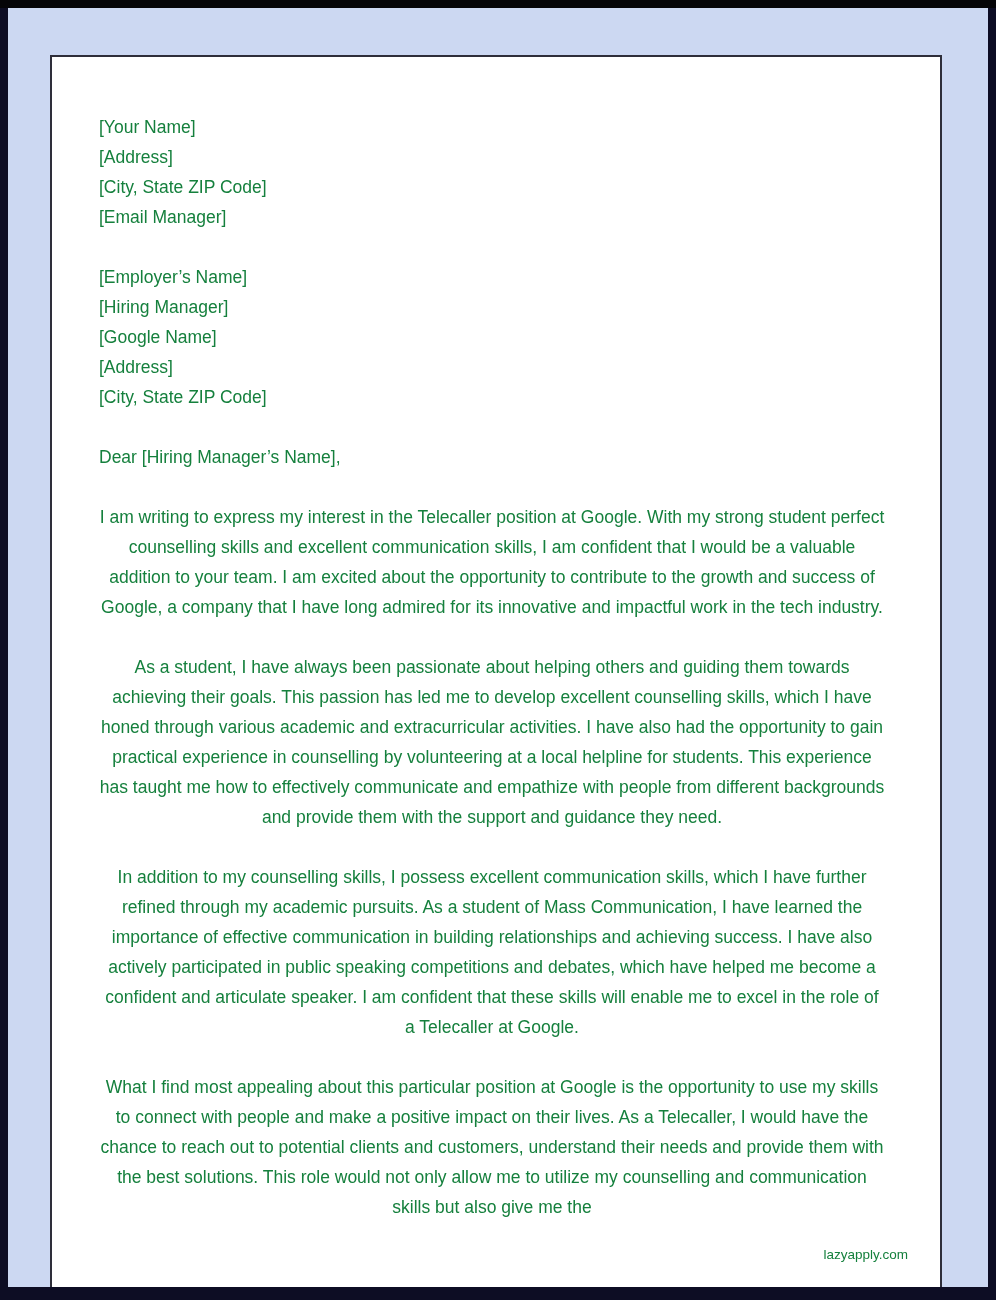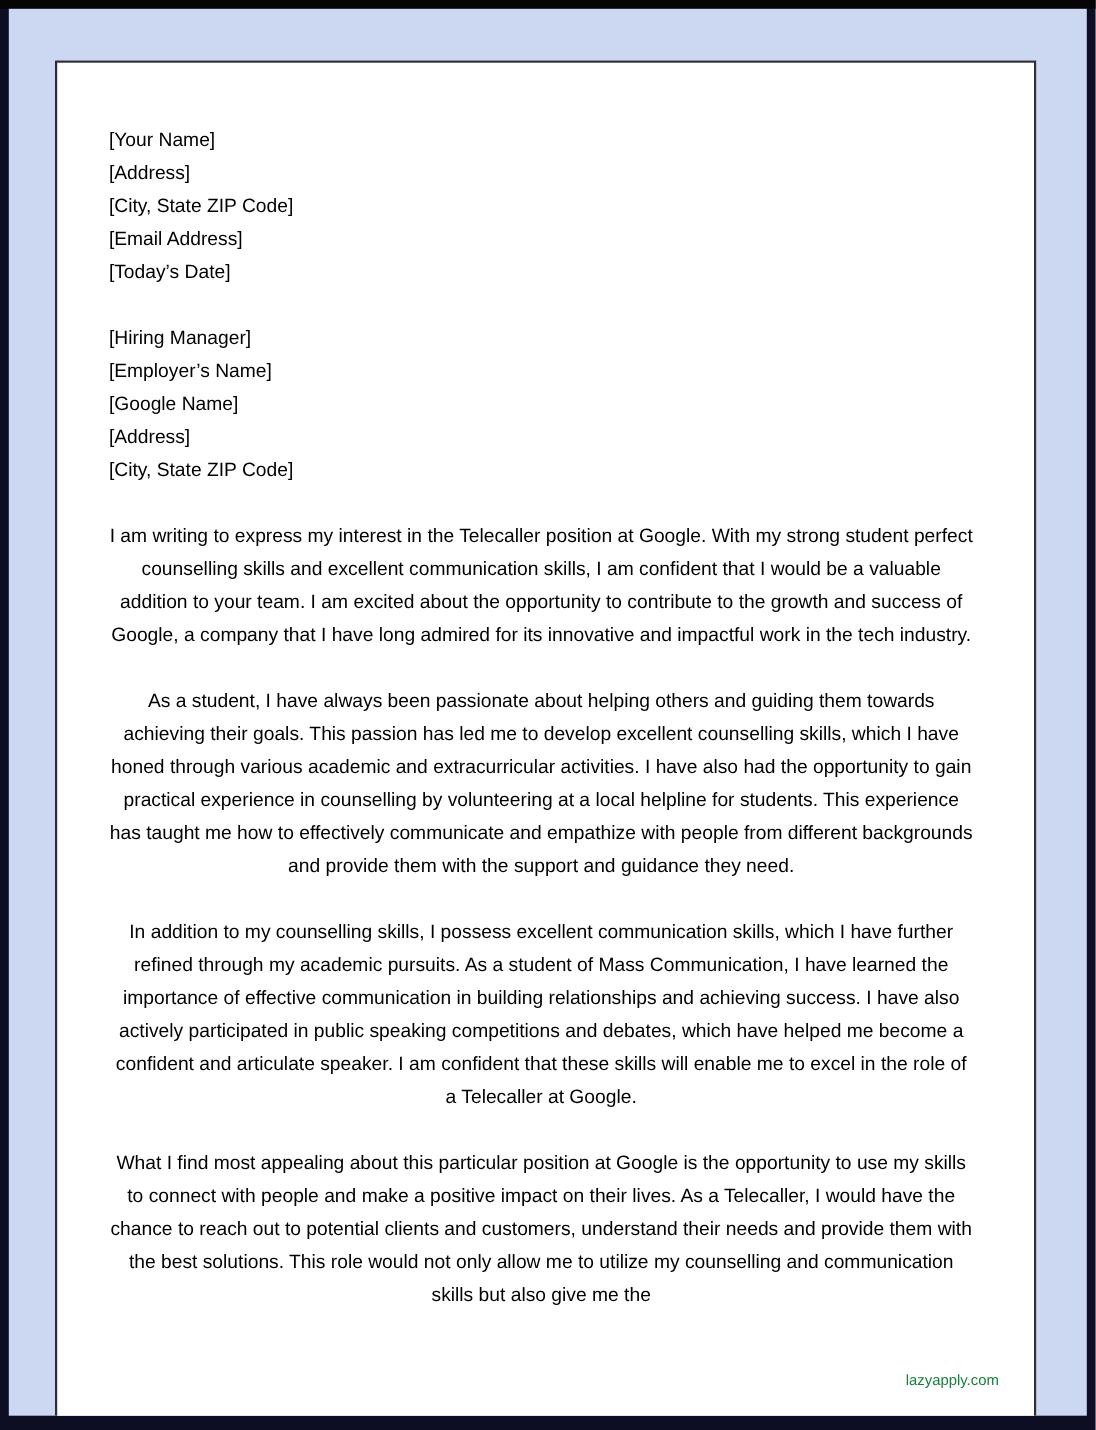--- a/index.html
+++ b/index.html
@@ -46,21 +46,21 @@
     top: 47px;
     left: 42px;
     width: 892px;
     height: 1600px;
     background: #ffffff;
     border: 2px solid #2e2e3a;
     box-sizing: border-box;
     padding: 55px 55px 0 47px;
   }
   .letter {
-    color: #000000;
+    color: #15803d;
     font-size: 17.5px;
     line-height: 30px;
   }
   .block {
     margin-bottom: 30px;
   }
   .block-line {
     white-space: pre;
   }
   .paragraph {
@@ -84,32 +84,32 @@
 <div class="canvas">
 
 
   <div class="page">
     <div class="letter">
 
       <div class="block">
         <div class="block-line">[Your Name]</div>
         <div class="block-line">[Address]</div>
         <div class="block-line">[City, State ZIP Code]</div>
-        <div class="block-line">[Email Address]</div>
-        <div class="block-line">[Today’s Date]</div>
+        <div class="block-line">[Email Manager]</div>
       </div>
 
       <div class="block">
+        <div class="block-line">[Employer’s Name]</div>
         <div class="block-line">[Hiring Manager]</div>
-        <div class="block-line">[Employer’s Name]</div>
         <div class="block-line">[Google Name]</div>
         <div class="block-line">[Address]</div>
         <div class="block-line">[City, State ZIP Code]</div>
       </div>
 
+      <div class="block">Dear [Hiring Manager’s Name],</div>
 
       <p class="paragraph">I am writing to express my interest in the Telecaller position at Google. With my strong student perfect counselling skills and excellent communication skills, I am confident that I would be a valuable addition to your team. I am excited about the opportunity to contribute to the growth and success of Google, a company that I have long admired for its innovative and impactful work in the tech industry.</p>
       <p class="paragraph">As a student, I have always been passionate about helping others and guiding them towards achieving their goals. This passion has led me to develop excellent counselling skills, which I have honed through various academic and extracurricular activities. I have also had the opportunity to gain practical experience in counselling by volunteering at a local helpline for students. This experience has taught me how to effectively communicate and empathize with people from different backgrounds and provide them with the support and guidance they need.</p>
       <p class="paragraph">In addition to my counselling skills, I possess excellent communication skills, which I have further refined through my academic pursuits. As a student of Mass Communication, I have learned the importance of effective communication in building relationships and achieving success. I have also actively participated in public speaking competitions and debates, which have helped me become a confident and articulate speaker. I am confident that these skills will enable me to excel in the role of a Telecaller at Google.</p>
       <p class="paragraph">What I find most appealing about this particular position at Google is the opportunity to use my skills to connect with people and make a positive impact on their lives. As a Telecaller, I would have the chance to reach out to potential clients and customers, understand their needs and provide them with the best solutions. This role would not only allow me to utilize my counselling and communication skills but also give me the</p>
 
     </div>
   </div>
 
 </div>

